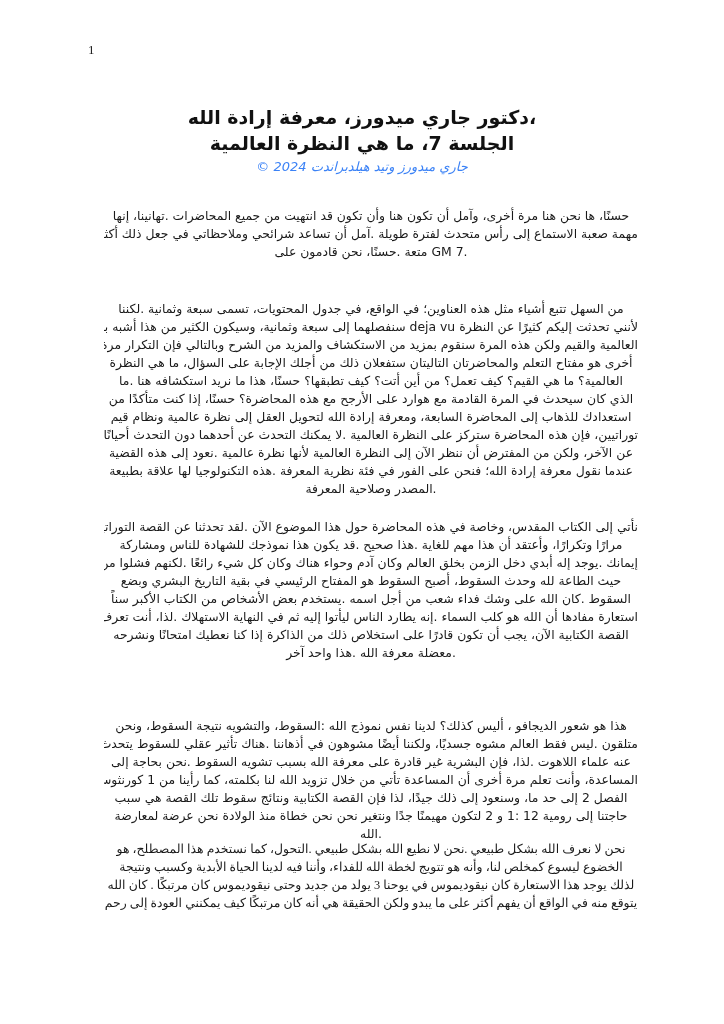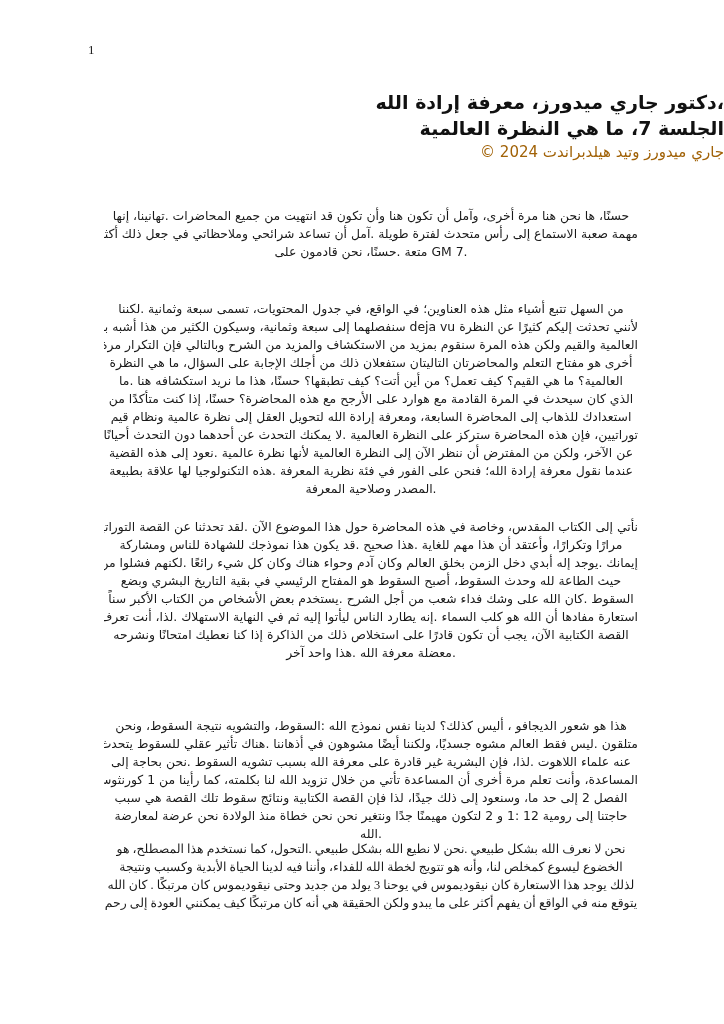--- a/index.html
+++ b/index.html
@@ -19,37 +19,39 @@
       position: absolute;
       left: 88px;
       top: 42px;
       font-family: "Liberation Serif", serif;
       font-size: 13px;
       color: #222;
     }
     .title-block {
       position: absolute;
       left: 0;
-      top: 89px;
+      top: 104px;
       width: 724px;
+      text-align: center;
       direction: rtl;
     }
     .title-line {
       font-family: "DejaVu Sans", sans-serif;
       font-weight: bold;
       font-size: 19px;
       line-height: 26px;
       color: #111;
     }
     .subtitle {
       font-family: "DejaVu Sans", sans-serif;
-      font-size: 15px;
+      font-size: 13px;
       line-height: 20px;
-      color: #a16207;
+      color: #3b82f6;
       margin-top: 1px;
+      font-style: italic;
     }
     .body-text {
       position: absolute;
       left: 104px;
       width: 534px;
       direction: rtl;
       text-align: center;
       font-family: "DejaVu Sans", sans-serif;
       font-size: 12.4px;
       line-height: 18px;
@@ -95,21 +97,21 @@
   <span class="line">عن الآخر، ولكن من المفترض أن ننظر الآن إلى النظرة العالمية لأنها نظرة عالمية .نعود إلى هذه القضية</span>
   <span class="line">عندما نقول معرفة إرادة الله؛ فنحن على الفور في فئة نظرية المعرفة .هذه التكنولوجيا لها علاقة بطبيعة</span>
   <span class="line">.المصدر وصلاحية المعرفة</span>
 </div>
 
 <div class="body-text" id="p3">
   <span class="line">نأتي إلى الكتاب المقدس، وخاصة في هذه المحاضرة حول هذا الموضوع الآن .لقد تحدثنا عن القصة التوراتية</span>
   <span class="line">مرارًا وتكرارًا، وأعتقد أن هذا مهم للغاية .هذا صحيح .قد يكون هذا نموذجك للشهادة للناس ومشاركة</span>
   <span class="line">إيمانك .يوجد إله أبدي دخل الزمن بخلق العالم وكان آدم وحواء هناك وكان كل شيء رائعًا .لكنهم فشلوا من</span>
   <span class="line">حيث الطاعة لله وحدث السقوط، أصبح السقوط هو المفتاح الرئيسي في بقية التاريخ البشري وبضع</span>
-  <span class="line">السقوط .كان الله على وشك فداء شعب من أجل الشرح .يستخدم بعض الأشخاص من الكتاب الأكبر سناً</span>
+  <span class="line">السقوط .كان الله على وشك فداء شعب من أجل اسمه .يستخدم بعض الأشخاص من الكتاب الأكبر سناً</span>
   <span class="line">استعارة مفادها أن الله هو كلب السماء .إنه يطارد الناس ليأتوا إليه ثم في النهاية الاستهلاك .لذا، أنت تعرف</span>
   <span class="line">القصة الكتابية الآن، يجب أن تكون قادرًا على استخلاص ذلك من الذاكرة إذا كنا نعطيك امتحانًا ونشرحه</span>
   <span class="line">.معضلة معرفة الله .هذا واحد آخر</span>
 </div>
 
 <div class="body-text" id="p4">
   <span class="line">هذا هو شعور الديجافو ، أليس كذلك؟ لدينا نفس نموذج الله :السقوط، والتشويه نتيجة السقوط، ونحن</span>
   <span class="line">متلقون .ليس فقط العالم مشوه جسديًا، ولكننا أيضًا مشوهون في أذهاننا .هناك تأثير عقلي للسقوط يتحدث</span>
   <span class="line">عنه علماء اللاهوت  .لذا، فإن البشرية غير قادرة على معرفة الله بسبب تشويه السقوط .نحن بحاجة إلى</span>
   <span class="line">المساعدة، وأنت تعلم مرة أخرى أن المساعدة تأتي من خلال تزويد الله لنا بكلمته، كما رأينا من 1 كورنثوس</span>

